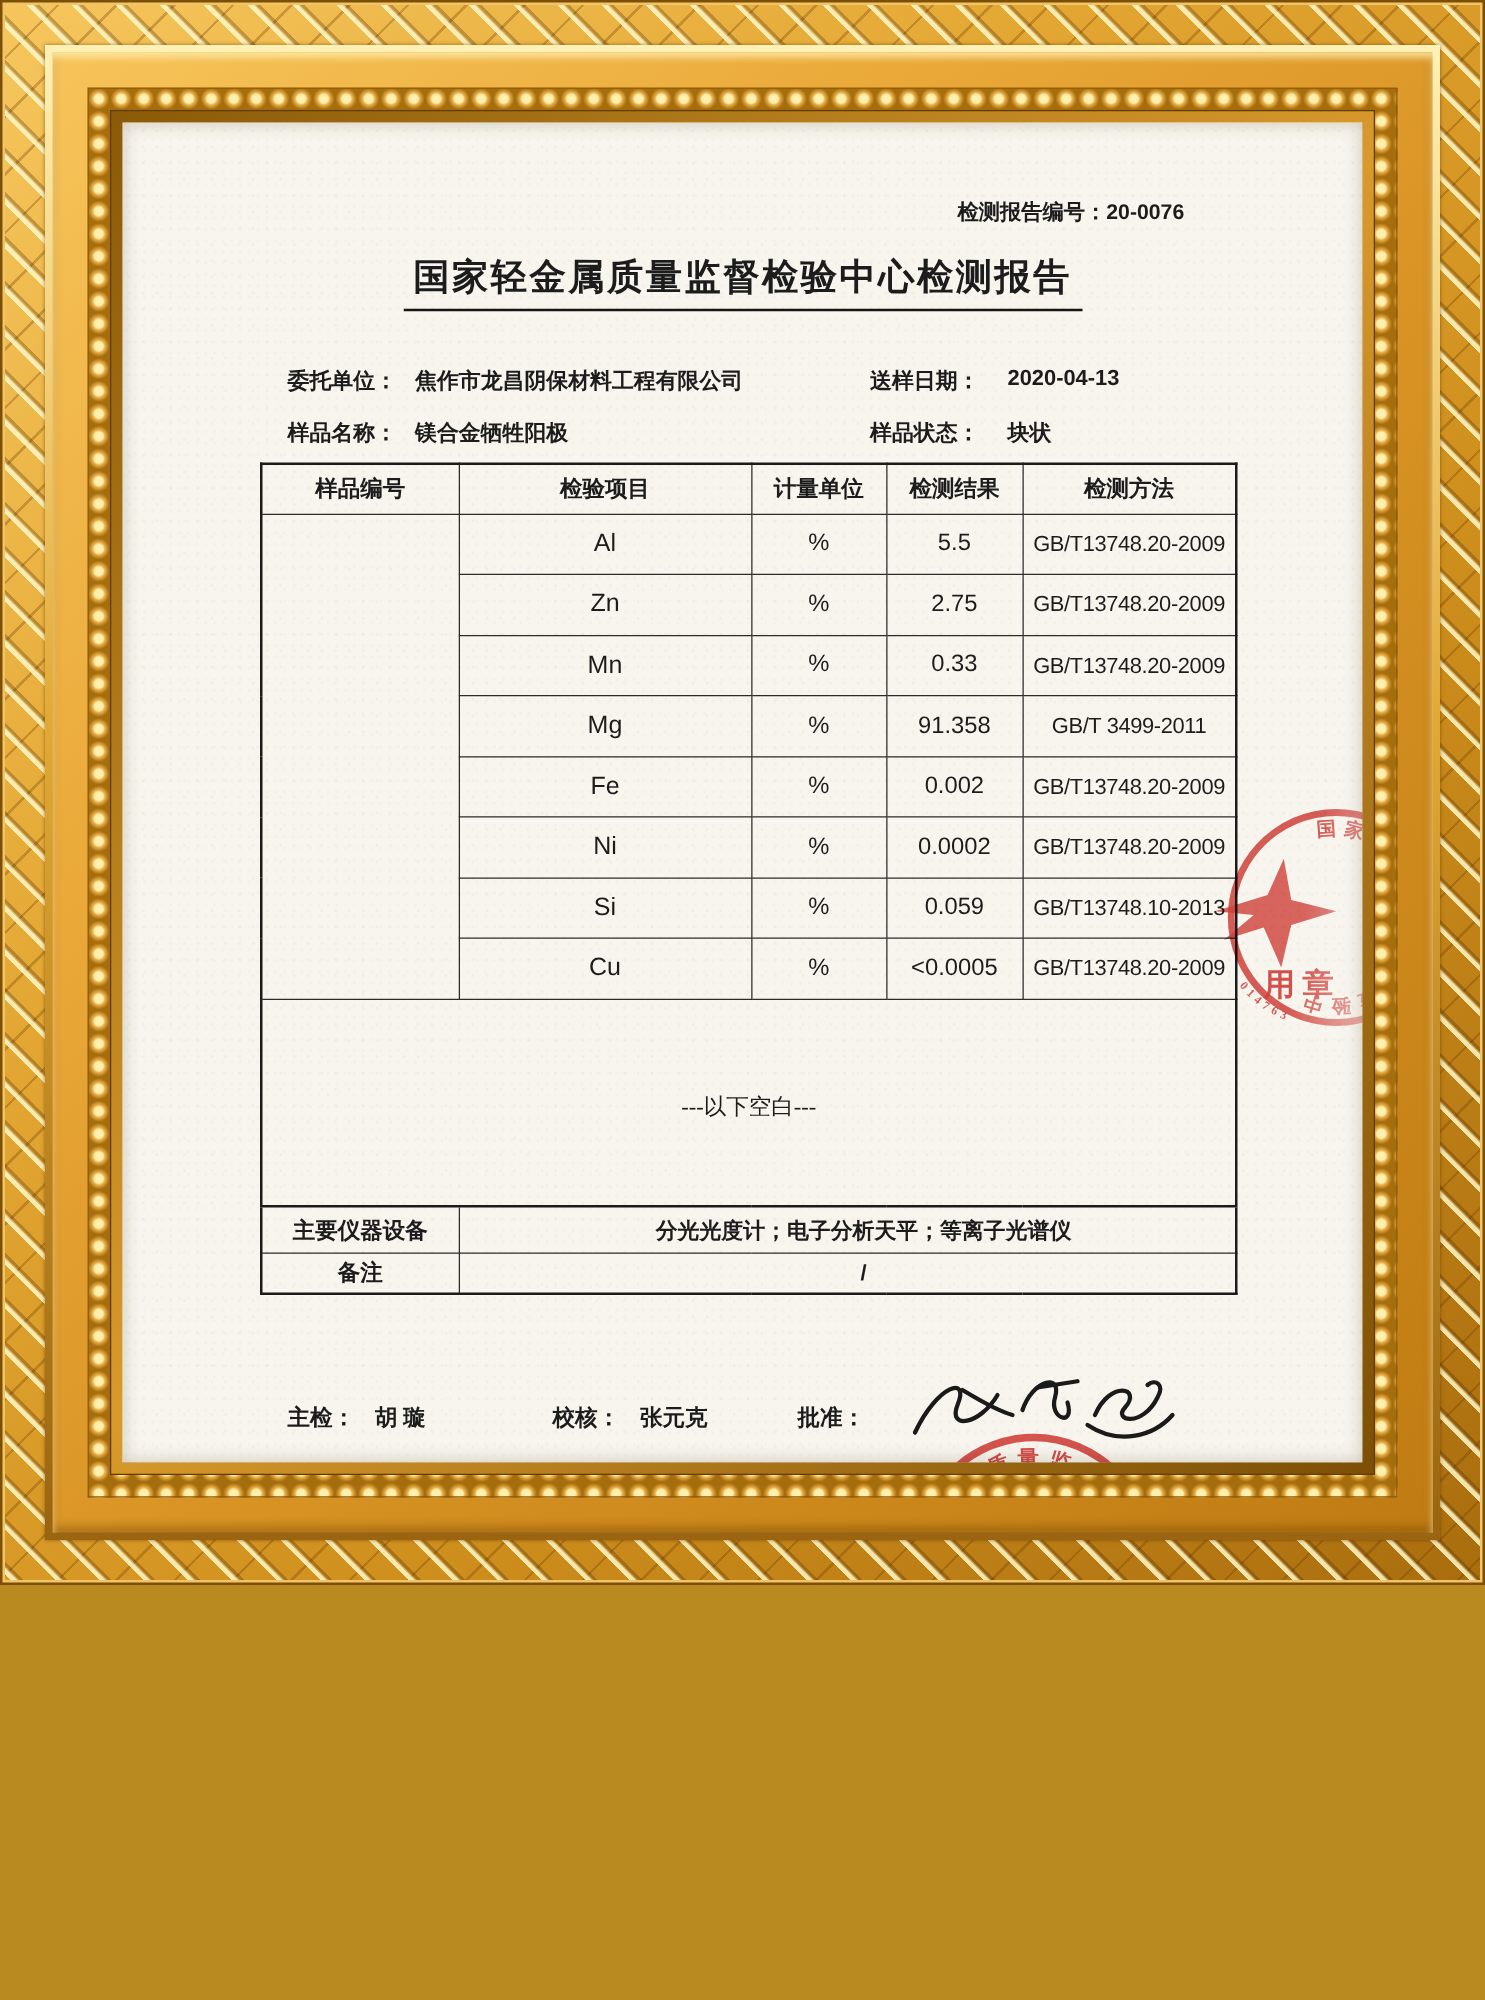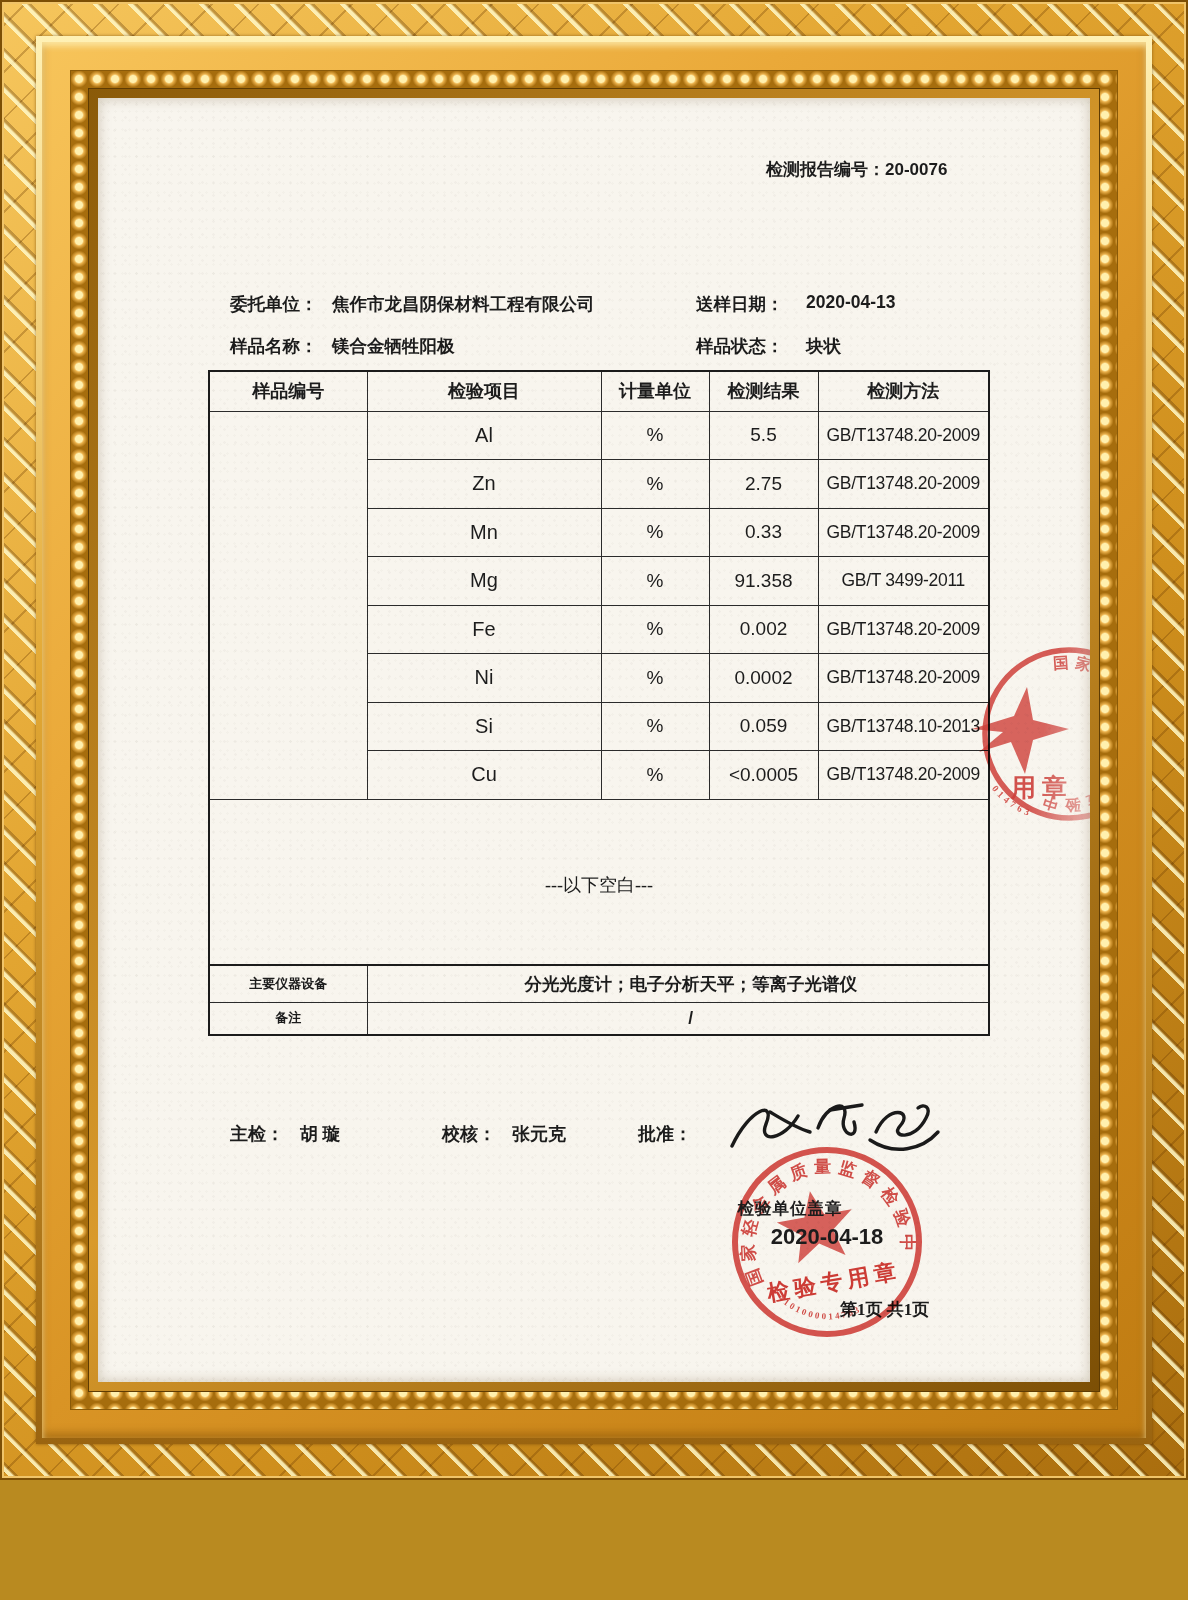--- a/index.html
+++ b/index.html
@@ -1,20 +1,20 @@
 <!DOCTYPE html>
 <html><head>
 <meta charset="utf-8">
 <style>
   * { margin:0; padding:0; box-sizing:border-box; }
   html,body { width:1188px; height:1600px; background:#b98a20; overflow:hidden;
               font-family:"Liberation Serif", serif; }
 
   
-  .frame-l1{ position:absolute; left:0; top:0; width:1188px; height:1480px; padding:36px;
+  .frame-l1{ position:absolute; left:0; top:0; width:1188px; height:1268px; padding:36px;
     background:
       repeating-linear-gradient(45deg, rgba(255,250,215,0) 0 9px, rgba(255,248,198,.85) 9px 12px,
         rgba(70,35,0,.28) 14px 16px, rgba(255,255,255,0) 16px 25px),
       repeating-linear-gradient(-45deg, rgba(255,255,255,0) 0 17px, rgba(110,60,0,.30) 17px 19px, rgba(255,255,255,0) 19px 33px),
       linear-gradient(135deg,#f6c65d 0%,#e3a632 35%,#cf8f1d 65%,#a96d0e 100%);
     box-shadow: inset 0 0 0 2px #7c4f05, inset 0 0 0 4px #f0c469; }
   .frame-l2{ width:100%; height:100%; padding:6px;
     background:linear-gradient(180deg,#fff1b5,#e3a935 45%,#9a6410);
     box-shadow:0 0 3px rgba(90,50,0,.6); }
   .frame-l3{ width:100%; height:100%; padding:28px;
@@ -52,21 +52,21 @@
   table.report th, table.report td{ border:1px solid #2b2b2b; text-align:center;
     vertical-align:middle; overflow:hidden; }
   table.report th{ font-size:18px; font-weight:bold; height:40px; }
   td.item{ font-family:"Liberation Sans",sans-serif; font-size:20px; }
   td.unit, td.result{ font-family:"Liberation Sans",sans-serif; font-size:19px; }
   td.method{ font-family:"Liberation Sans",sans-serif; font-size:17.5px; letter-spacing:-0.3px; }
   tr.datarow{ height:48.5px; }
   td.blankcell{ height:166px; vertical-align:top; padding-top:7px; font-size:18px; font-weight:normal; }
   tr.equip td{ border-top:2px solid #1b1b1b; }
   tr.equip{ height:37px; } tr.remark{ height:33px; }
-  td.rowlabel{ font-size:13px; font-weight:bold; }
+  td.rowlabel{ font-size:18px; font-weight:bold; }
   td.rowvalue{ text-align:left; padding-left:26px; font-size:17.5px; font-weight:bold; }
 
   .note{ position:absolute; left:127px; top:948px; font-size:17.5px; font-weight:bold; }
 
   .signers{ position:absolute; left:0; top:1024px; width:100%; font-size:18px; font-weight:bold; }
   .signers span{ position:absolute; white-space:nowrap; }
 
   .footer-page{ position:absolute; left:742px; top:1200px; font-size:17px; font-weight:bold; }
 
   
@@ -92,20 +92,23 @@
  <div class="frame-l2">
   <div class="frame-l3">
    <div class="frame-l4">
     <div class="frame-l5">
      <div class="paper">
 
       <div class="report-no">
         <span>检测报告编号：</span><span class="num">20-0076</span>
       </div>
 
+      <div class="title-wrap">
+        <div class="title">国家轻金属质量监督检验中心检测报告</div>
+      </div>
 
       <span class="info-label" style="left:132px; top:194px;">委托单位：</span>
       <span class="info-value" style="left:218px; top:194px;">焦作市龙昌阴保材料工程有限公司</span>
       <span class="info-label" style="left:598px; top:194px;">送样日期：</span>
       <span class="info-value sans" style="left:692px; top:194px;">2020-04-13</span>
       <span class="info-label" style="left:132px; top:236px;">样品名称：</span>
       <span class="info-value" style="left:218px; top:236px;">镁合金牺牲阳极</span>
       <span class="info-label" style="left:598px; top:236px;">样品状态：</span>
       <span class="info-value" style="left:692px; top:236px;">块状</span>
 

